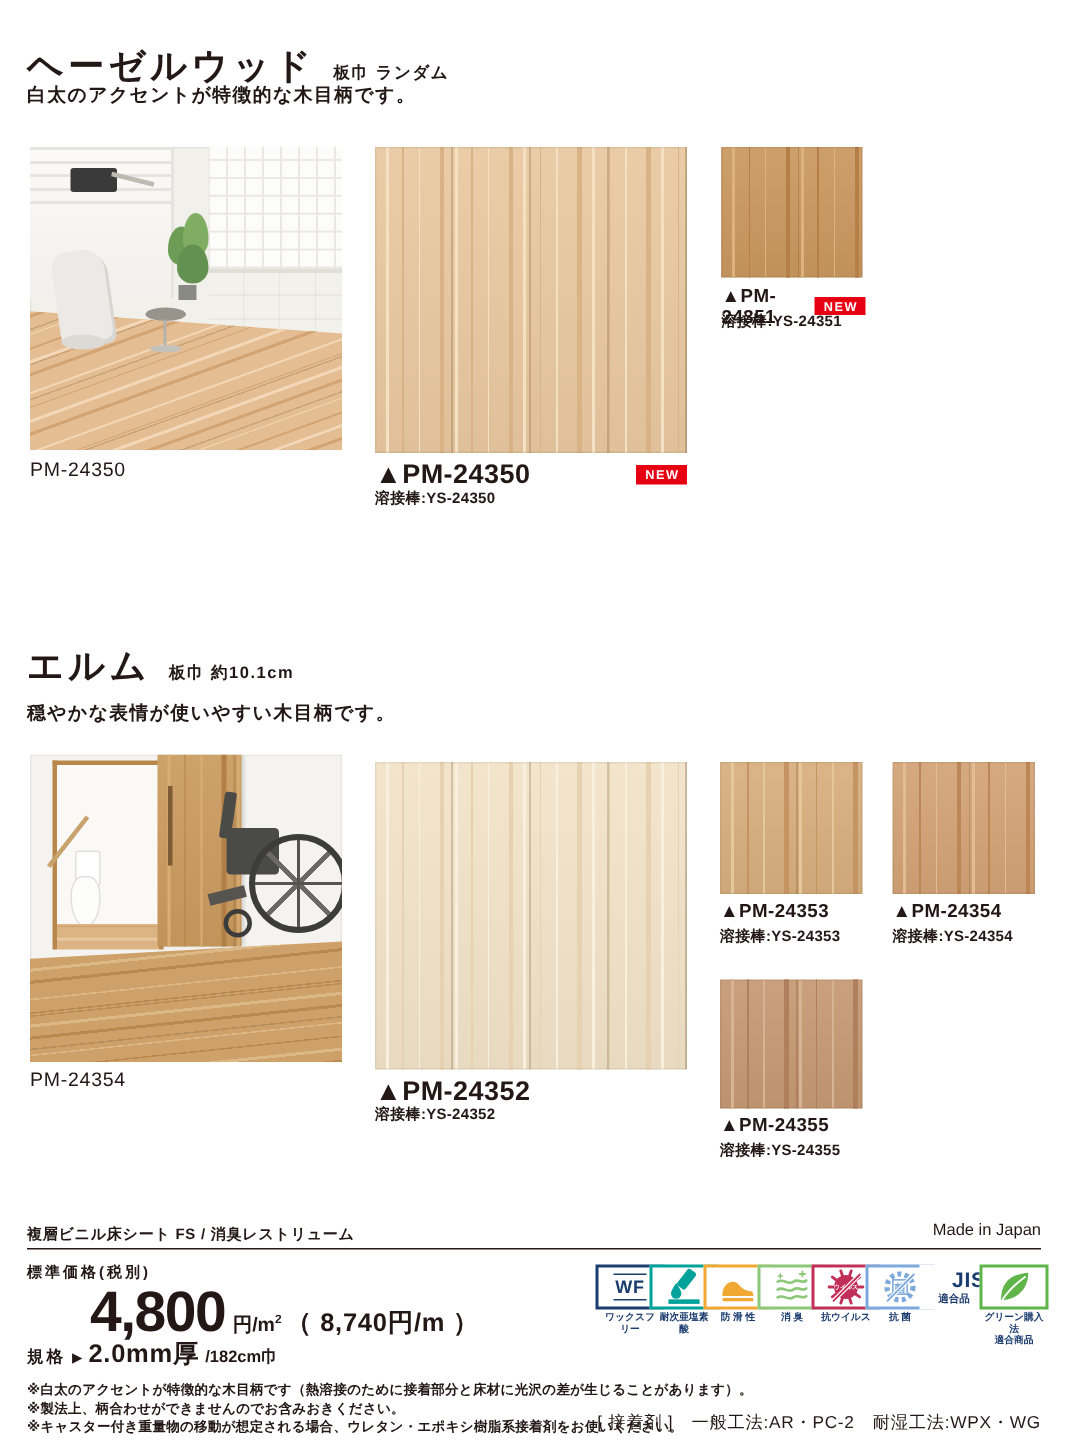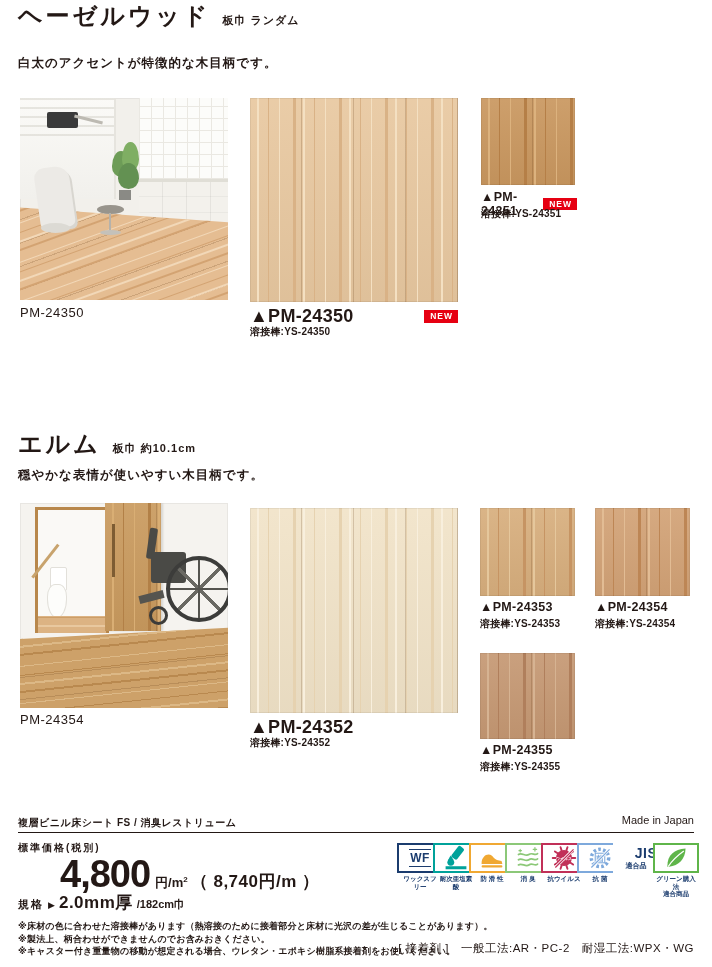--- a/index.html
+++ b/index.html
@@ -120,21 +120,21 @@
   .jis-s{font-size:7px;font-weight:bold;margin-top:1px;}
 
   .notes{position:absolute;left:18px;top:920px;font-size:9px;font-weight:bold;line-height:12.5px;letter-spacing:.2px;}
   .adhesive{position:absolute;right:18px;top:941px;font-size:11.5px;font-weight:normal;letter-spacing:.5px;padding-left:40px;}
 </style>
 </head>
 <body>
 
 <div class="page">
 
-  <div class="sec-head" style="top:0;">
+  <div class="sec-head" style="top:28px;">
     <div class="sec-title">ヘーゼルウッド</div>
     <div class="sec-note">板巾 ランダム</div>
   </div>
   <div class="sec-desc" style="top:55px;">白太のアクセントが特徴的な木目柄です。</div>
 
   <div class="photo" style="left:20px;top:98px;width:208px;height:202px;">
     <div class="r1-window">
         <div class="r1-blind"></div>
       </div>
     <div class="r1-tile"></div>
@@ -332,19 +332,19 @@
           <path d="M6 25 C11 17 17 12 24 7" stroke="#ffffff" stroke-width="1.4" fill="none"></path>
         </svg>
       </div>
       <div class="blabel">グリーン購入法
 適合商品</div>
     </div>
 
   </div>
 
   <div class="notes">
-    <div>※床材の色に合わせた溶接棒があります（熱溶接のために接着部分と床材に光沢の差が生じることがあります）。</div>
+    <div>※白太のアクセントが特徴的な木目柄です（熱溶接のために接着部分と床材に光沢の差が生じることがあります）。</div>
     <div>※製法上、柄合わせができませんのでお含みおきください。</div>
     <div>※キャスター付き重量物の移動が想定される場合、ウレタン・エポキシ樹脂系接着剤をお使いください。</div>
   </div>
   <div class="adhesive">[ 接着剤 ]　一般工法:AR・PC-2　耐湿工法:WPX・WG</div>
 
 </div>
 
 </body></html>

